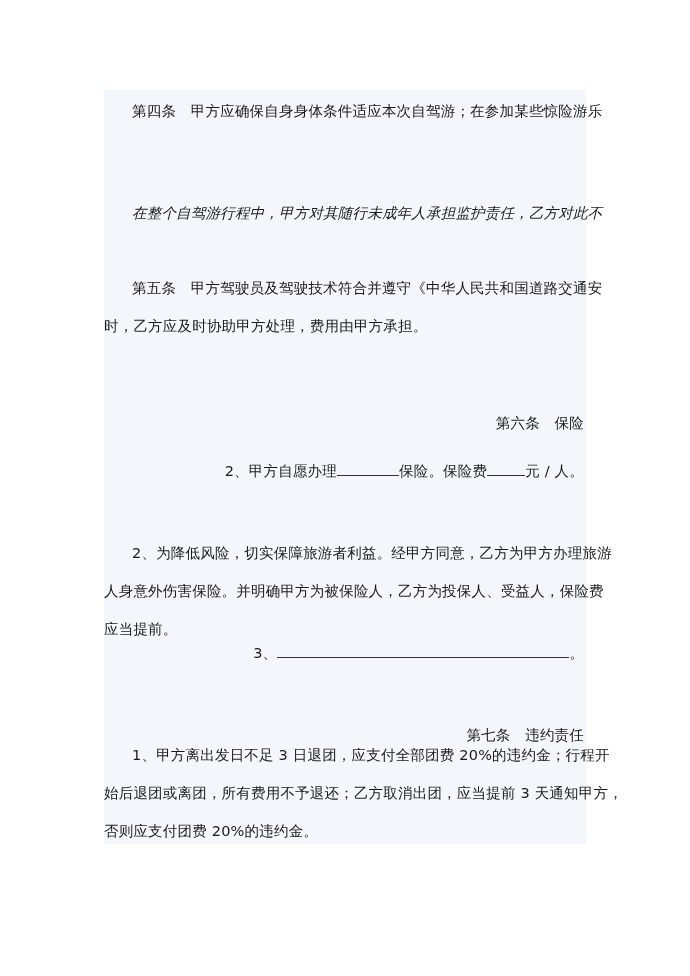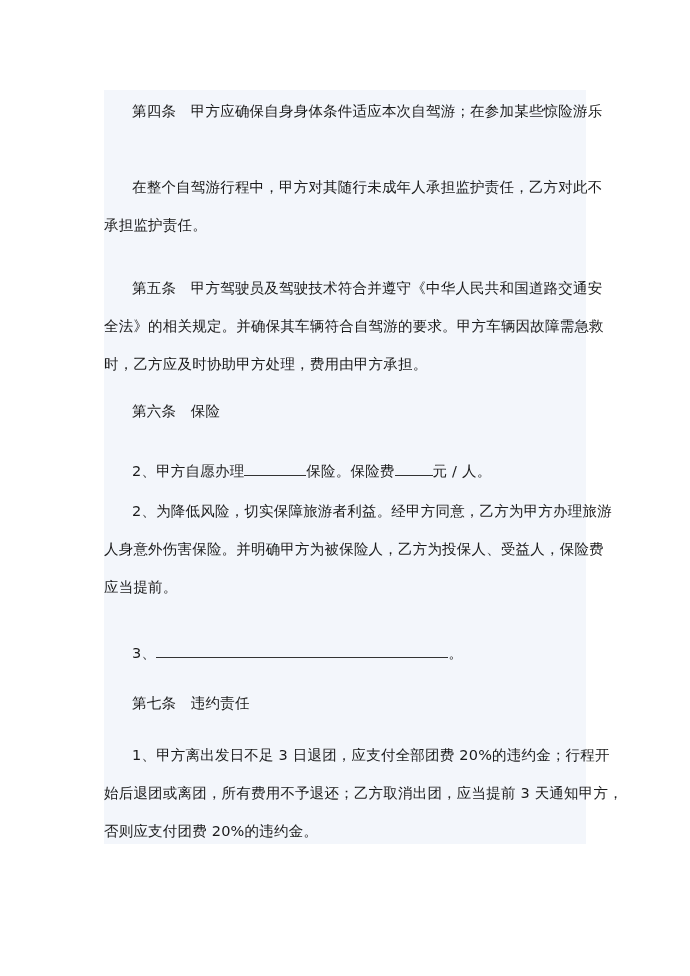--- a/index.html
+++ b/index.html
@@ -31,71 +31,70 @@
       line-height: 38px;
       letter-spacing: 0.2px;
       white-space: nowrap;
     }
     .line {
       display: block;
       height: 38px;
     }
     .indent {
       padding-left: 28px;
+      text-align: right;
     }
     .blank {
       display: inline-block;
       border-bottom: 1px solid #333;
       height: 14px;
       vertical-align: baseline;
     }
   </style>
 </head>
 <body>
 
 <div class="page-panel"></div>
 
 <div class="para" style="top:92px;">
   <span class="line indent">第四条　甲方应确保自身身体条件适应本次自驾游；在参加某些惊险游乐</span>
 </div>
 
-<div class="para" style="top:168px;">
+<div class="para" style="top:194px;font-style:italic;">
   <span class="line indent">在整个自驾游行程中，甲方对其随行未成年人承担监护责任，乙方对此不</span>
-  <span class="line">承担监护责任。</span>
 </div>
 
 <div class="para" style="top:269px;">
   <span class="line indent">第五条　甲方驾驶员及驾驶技术符合并遵守《中华人民共和国道路交通安</span>
-  <span class="line">全法》的相关规定。并确保其车辆符合自驾游的要求。甲方车辆因故障需急救</span>
   <span class="line">时，乙方应及时协助甲方处理，费用由甲方承担。</span>
 </div>
 
-<div class="para" style="top:392px;">
+<div class="para" style="top:404px;">
   <span class="line indent">第六条　保险</span>
 </div>
 
 <div class="para" style="top:452px;">
   <span class="line indent">
     <span>2、甲方自愿办理</span><span class="blank" style="width:62px;"></span><span>保险。保险费</span><span class="blank" style="width:38px;"></span><span>元 / 人。</span>
   </span>
 </div>
 
-<div class="para" style="top:492px;">
+<div class="para" style="top:534px;">
   <span class="line indent">2、为降低风险，切实保障旅游者利益。经甲方同意，乙方为甲方办理旅游</span>
   <span class="line">人身意外伤害保险。并明确甲方为被保险人，乙方为投保人、受益人，保险费</span>
   <span class="line">应当提前。</span>
 </div>
 
 <div class="para" style="top:634px;">
   <span class="line indent">
     <span>3、</span><span class="blank" style="width:292px;"></span><span>。</span>
   </span>
 </div>
 
-<div class="para" style="top:684px;">
+<div class="para" style="top:716px;">
   <span class="line indent">第七条　违约责任</span>
 </div>
 
 <div class="para" style="top:736px;">
   <span class="line indent">1、甲方离出发日不足 3 日退团，应支付全部团费 20%的违约金；行程开</span>
   <span class="line">始后退团或离团，所有费用不予退还；乙方取消出团，应当提前 3 天通知甲方，</span>
   <span class="line">否则应支付团费 20%的违约金。</span>
 </div>
 
 </body></html>

